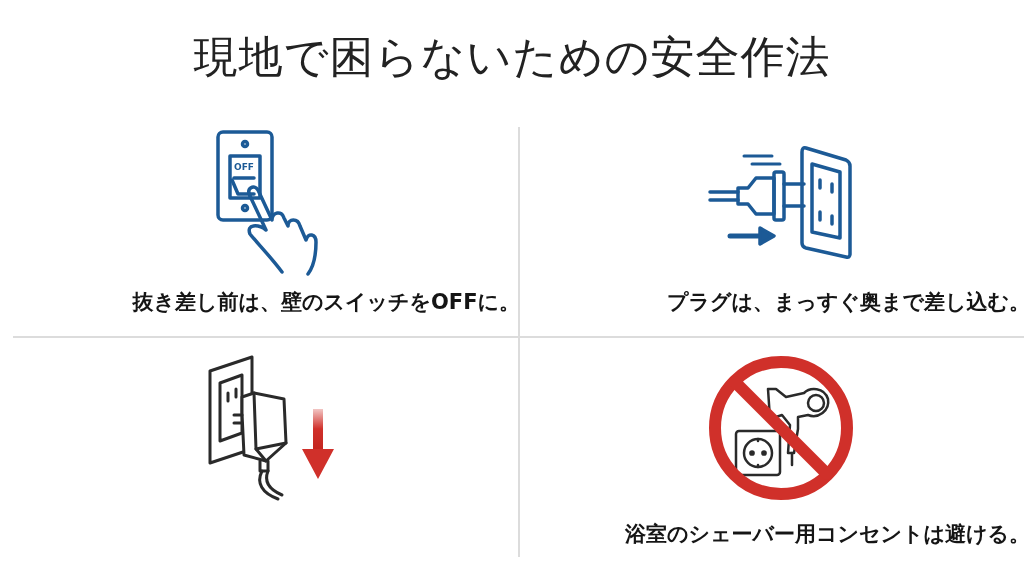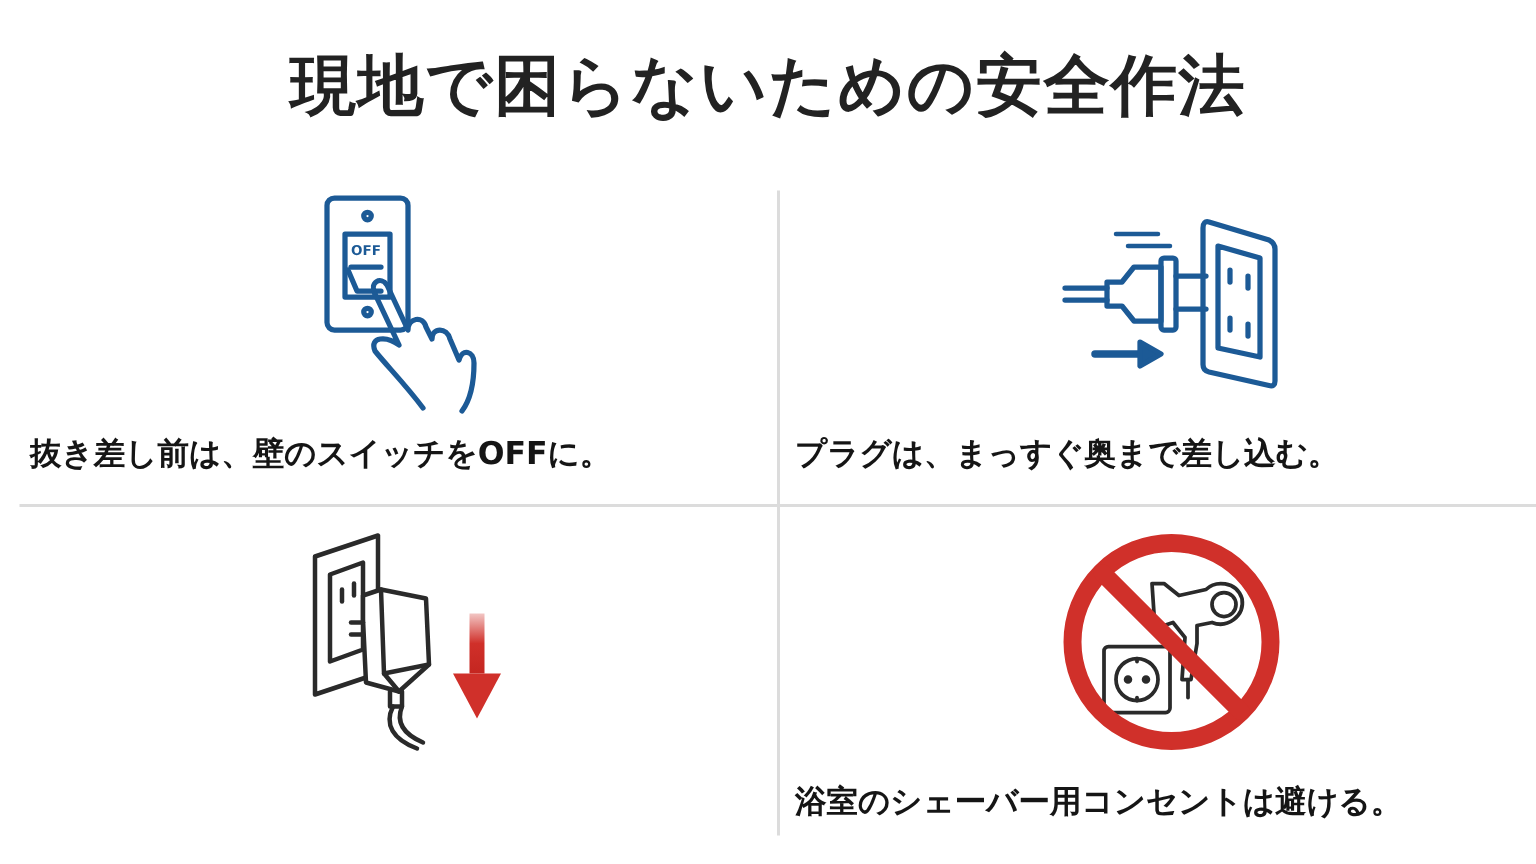--- a/index.html
+++ b/index.html
@@ -2,28 +2,28 @@
 <html><head>
 <meta charset="utf-8">
 <style>
   html, body { margin: 0; padding: 0; }
   body {
     width: 1024px; height: 576px; background: #ffffff; position: relative; overflow: hidden;
     font-family: "DejaVu Sans", "Liberation Sans", sans-serif; color: #1a1a1a;
   }
   .title {
     position: absolute; left: 0; right: 0; top: 28px; text-align: center;
-    font-size: 44px; font-weight: bold; letter-spacing: 1px; color: #222222;
+    font-size: 44px; font-weight: normal; letter-spacing: 1px; color: #222222;
   }
   .vline { position: absolute; left: 518px; top: 127px; width: 2px; height: 430px; background: #dcdcdc; }
   .hline { position: absolute; left: 13px; top: 336px; width: 1011px; height: 2px; background: #dcdcdc; }
   .cell { position: absolute; width: 500px; }
   .cell .icon { position: absolute; }
   .cell .caption {
-    position: absolute; left: 0; right: 0; text-align: left;
+    position: absolute; left: 0; right: 0; text-align: right;
     font-size: 21px; font-weight: bold; color: #151515; white-space: nowrap;
   }
   #c1 { left: 20px; top: 120px; height: 210px; }
   #c2 { left: 530px; top: 120px; height: 210px; }
   #c3 { left: 20px; top: 345px; height: 220px; }
   #c4 { left: 530px; top: 345px; height: 220px; }
   #c1 .caption { top: 168px; }
   #c2 .caption { top: 168px; }
   #c3 .caption { top: 175px; }
   #c4 .caption { top: 175px; }

